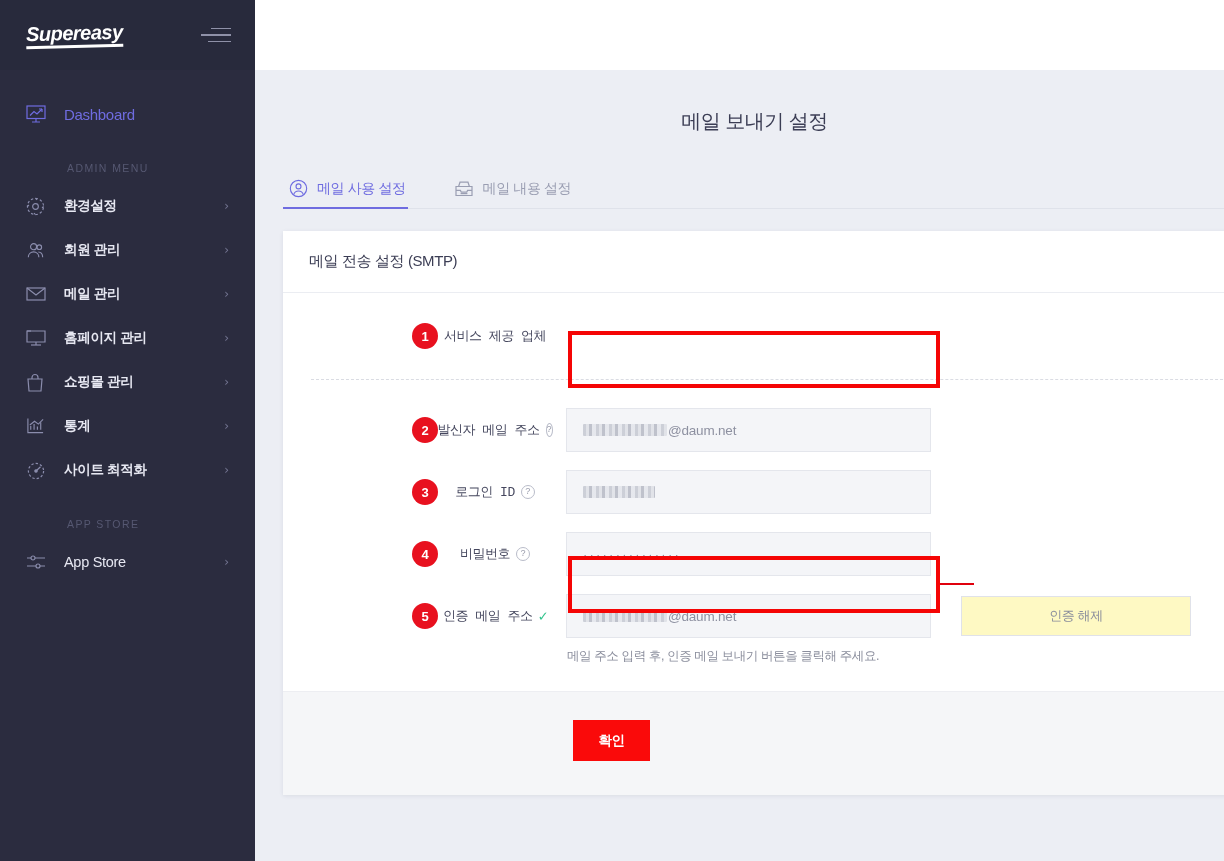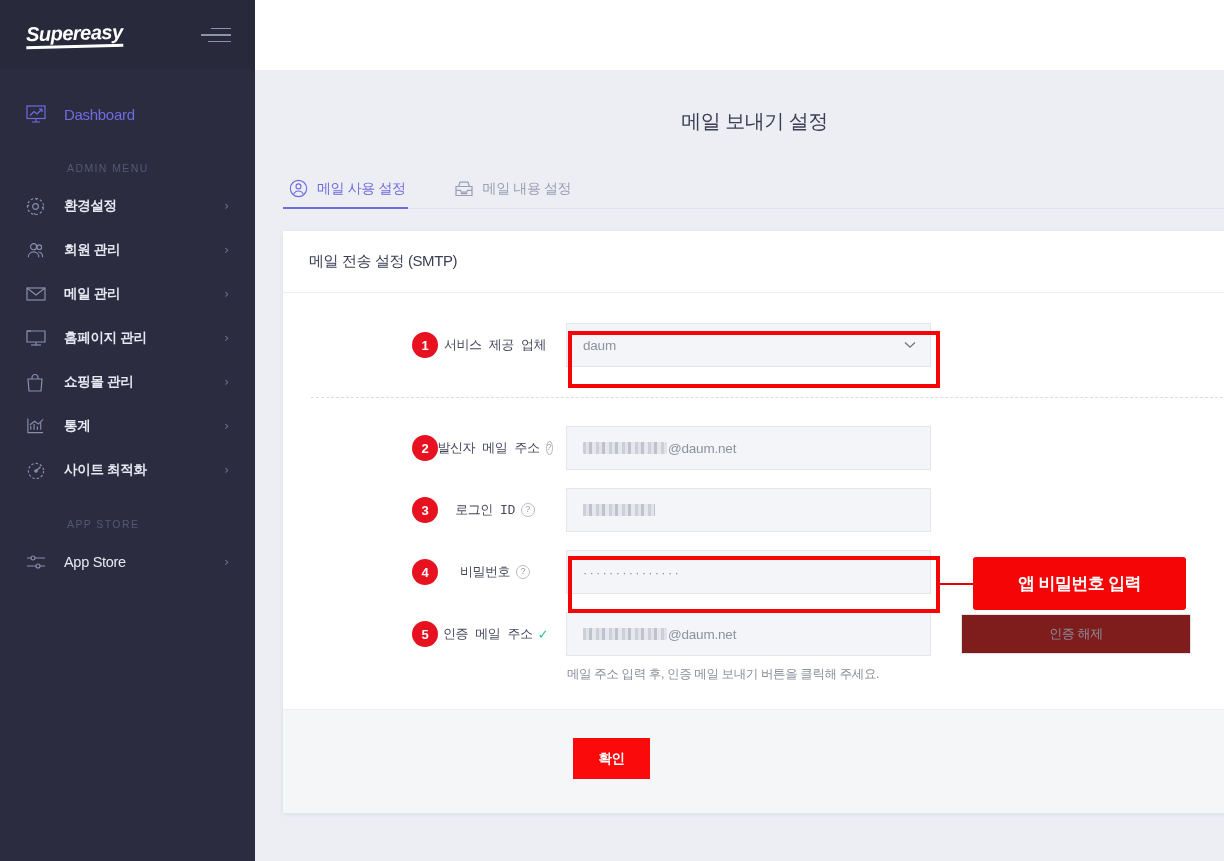--- a/index.html
+++ b/index.html
@@ -174,21 +174,21 @@
     border-top: 1px dashed #dadce3;
     margin: 0 0 0 28px;
   }
 
   .hint {
     font-size: 12.5px; color: #8a8d9c; letter-spacing: -0.4px;
     padding-left: 284px; padding-top: 10px;
   }
 
   .outline-btn {
-    width: 230px; height: 40px; border: 1px solid #e0e2e9; background: #7f1d1d;
+    width: 230px; height: 40px; border: 1px solid #e0e2e9; background: #fef9c3;
     display: flex; align-items: center; justify-content: center;
     font-size: 13px; color: #8a8d9c; letter-spacing: -0.4px; cursor: pointer;
   }
 
   .card-footer {
     background: #f5f6f8; border-top: 1px solid #edeef2;
     padding: 28px 0 34px 290px;
   }
   .primary-btn {
     width: 77px; height: 41px; background: #fa0a0a; border: none;
@@ -384,28 +384,20 @@
 
       <div class="card-body">
 
         <div class="row" style="padding-top:30px;padding-bottom:30px;">
           <div class="badge-cell">
             <span class="badge">1</span>
           </div>
           <div class="label-cell">
             <span>서비스 제공 업체</span>
           </div>
-          <div class="field select">
-            <span>daum</span>
-            <span class="chevd">
-              <svg width="12" height="8" viewBox="0 0 12 8" fill="none" stroke="currentColor" stroke-width="1.3">
-                  <path d="M1 1.6 L6 6.2 L11 1.6"></path>
-                </svg>
-            </span>
-          </div>
         </div>
 
         <div class="divider-dotted"></div>
 
         <div class="row" style="padding-top:28px;">
           <div class="badge-cell">
             <span class="badge">2</span>
           </div>
           <div class="label-cell">
             <span>발신자 메일 주소</span>
@@ -471,17 +463,14 @@
 
     </section>
   </main>
 
   <div class="anno-box" style="left:568px; top:331px; width:372px; height:57px;"></div>
 
   <div class="anno-box" style="left:568px; top:556px; width:372px; height:57px;"></div>
 
   <div class="anno-line" style="left:940px; top:583px; width:34px;"></div>
 
-  <div class="callout" style="left:973px; top:557px; width:213px; height:53px;">
-    <span>앱 비밀번호 입력</span>
-  </div>
 
 </div>
 
 </body></html>

